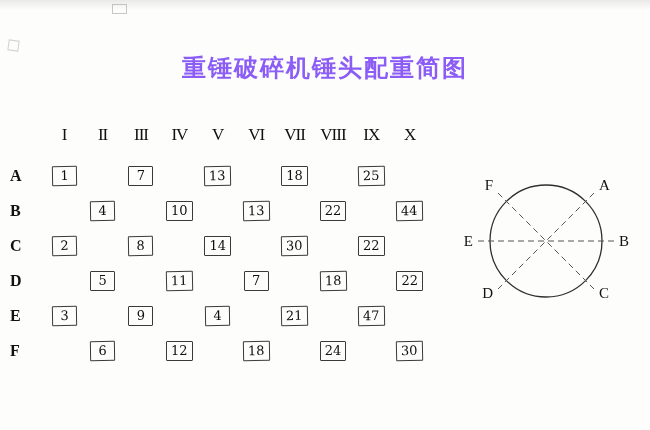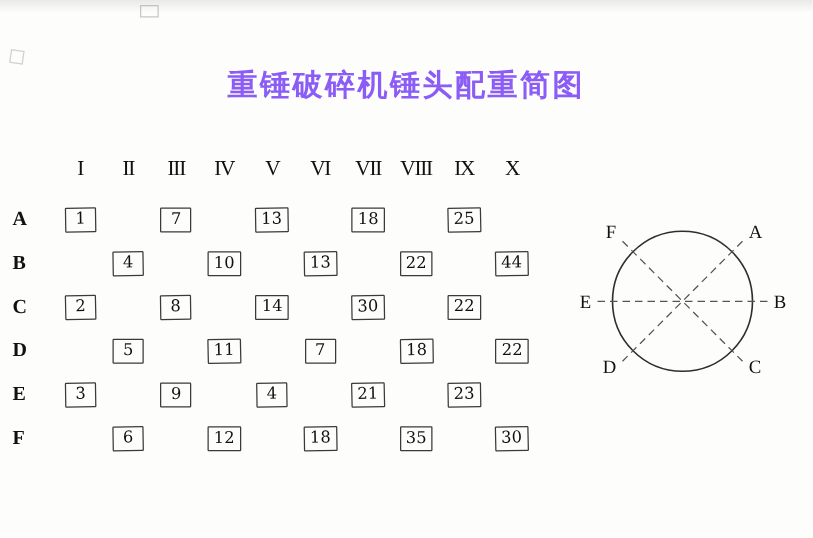--- a/index.html
+++ b/index.html
@@ -134,32 +134,32 @@
 
     <span class="rowl">E</span>
     <span class="box">3</span>
     <span class="box"></span>
     <span class="box">9</span>
     <span class="box"></span>
     <span class="box">4</span>
     <span class="box"></span>
     <span class="box">21</span>
     <span class="box"></span>
-    <span class="box">23</span>
+    <span class="box">47</span>
     <span class="box"></span>
 
     <span class="rowl">F</span>
     <span class="box"></span>
     <span class="box">6</span>
     <span class="box"></span>
     <span class="box">12</span>
     <span class="box"></span>
     <span class="box">18</span>
     <span class="box"></span>
-    <span class="box">35</span>
+    <span class="box">24</span>
     <span class="box"></span>
     <span class="box">30</span>
   </div>
 
   <div class="circle-wrap">
     <svg viewBox="0 0 185 142" width="185" height="142">
       <circle cx="93" cy="71" r="56"></circle>
       <line x1="25" y1="71" x2="161" y2="71"></line>
       <line x1="45" y1="23" x2="141" y2="119"></line>
       <line x1="141" y1="23" x2="45" y2="119"></line>

